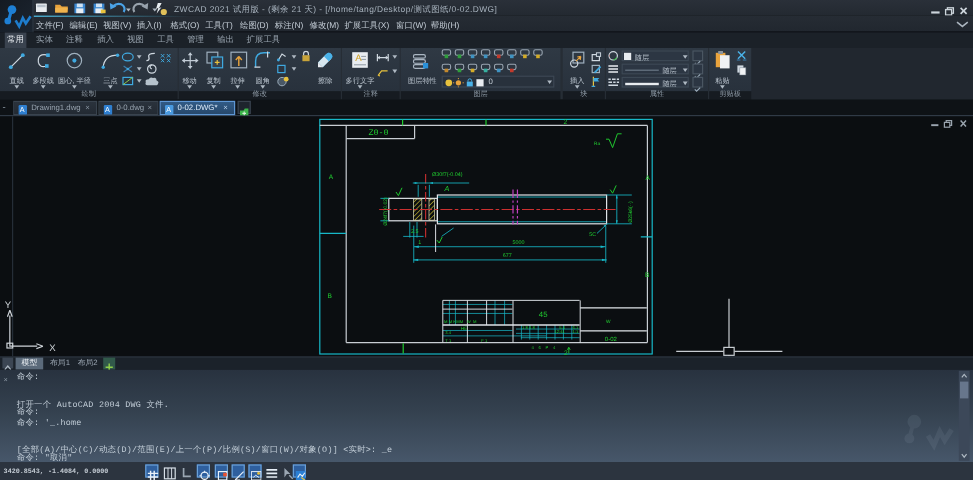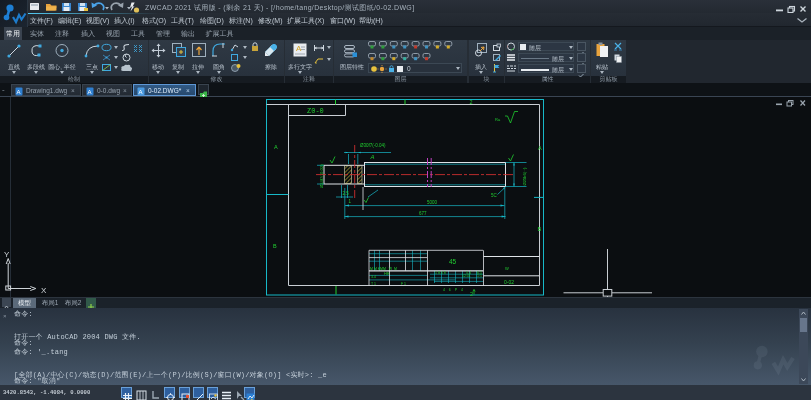--- a/index.html
+++ b/index.html
@@ -562,21 +562,21 @@
   <div class="ltab" style="left:39px;width:22px">布局1</div>
   <div class="ltab" style="left:62px;width:22px">布局2</div>
   <div class="abs" style="left:86px;top:298px;width:10px;height:10px;background:#31594a"><svg width="10" height="10" viewBox="0 0 10 10">
         <path d="M5,2 v6 M2,5 h6" stroke="#8fd04a" stroke-width="1.2"></path>
       </svg></div>
   <div class="abs" id="cmdwin"></div>
   <div class="cline" style="left:3px;top:313px;color:#8a96a2;font-size:6px">×</div>
   <div class="cline" style="top:309px">命令:</div>
   <div class="cline" style="top:332px">打开一个 AutoCAD 2004 DWG 文件.</div>
   <div class="cline" style="top:337.8px">命令:</div>
-  <div class="cline" style="top:347.4px">命令: '_.tang</div>
+  <div class="cline" style="top:347.4px">命令: '_.home</div>
   <div class="cline" style="top:370px">[全部(A)/中心(C)/动态(D)/范围(E)/上一个(P)/比例(S)/窗口(W)/对象(O)] &lt;实时&gt;: _e</div>
   <div class="cline" style="top:376.2px">命令: "取消"</div>
   
   <div class="abs" style="left:799px;top:309px;width:9px;height:75px;background:#3c4859">
     <svg class="abs" style="left:1px;top:1px" width="7" height="7" viewBox="0 0 7 7">
         <path d="M1.5,4.5 l2,-2.5 l2,2.5" fill="none" stroke="#aeb8c2" stroke-width="1"></path>
       </svg>
     <div class="abs" style="left:1px;top:9px;width:7px;height:14px;background:#67768c"></div>
     <svg class="abs" style="left:1px;top:67px" width="7" height="7" viewBox="0 0 7 7">
         <path d="M1.5,2.5 l2,2.5 l2,-2.5" fill="none" stroke="#aeb8c2" stroke-width="1"></path>

